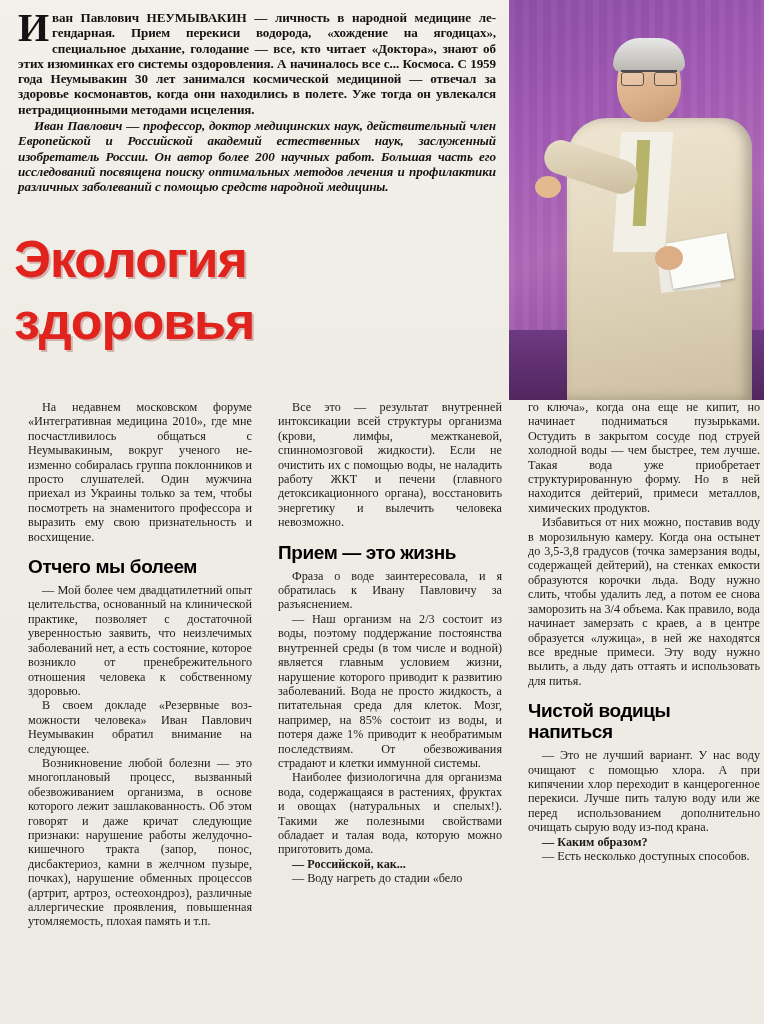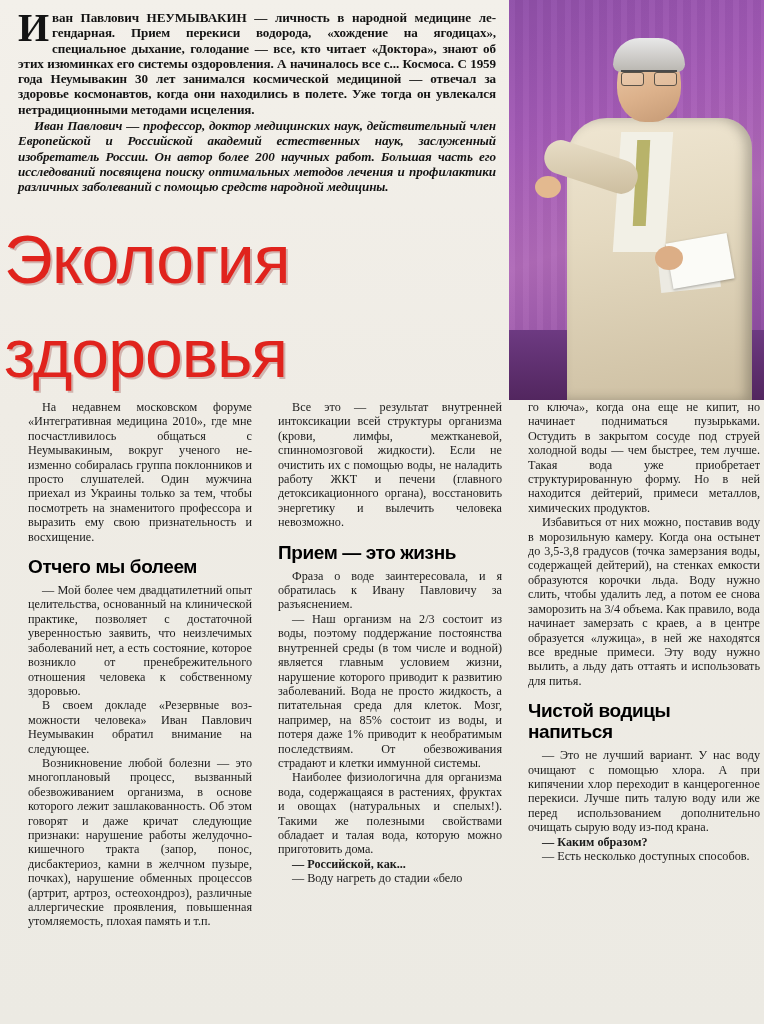--- a/index.html
+++ b/index.html
@@ -46,32 +46,32 @@
     float: left;
     font-size: 40px;
     line-height: 32px;
     font-weight: bold;
     padding: 2px 3px 0 0;
     font-family: "Liberation Serif", serif;
   }
 
   .headline {
     position: absolute;
-    left: 4px;
+    left: 14px;
     top: 228px;
     width: 500px;
     color: #e0231d;
     font-family: "Liberation Sans", sans-serif;
-    font-weight: normal;
-    font-size: 68px;
+    font-weight: bold;
+    font-size: 52px;
     line-height: 62px;
     letter-spacing: -1px;
     text-shadow: 2px 2px 0 rgba(120,10,10,0.25);
   }
-  .headline .l2 { display: block; margin-top: 32px; }
+  .headline .l2 { display: block; }
 
   
   .photo {
     position: absolute;
     right: 0;
     top: 0;
     width: 255px;
     height: 400px;
     background: linear-gradient(160deg, #8f4fa8 0%, #a45bb6 30%, #b06ab8 55%, #7e3f97 100%);
     overflow: hidden;

